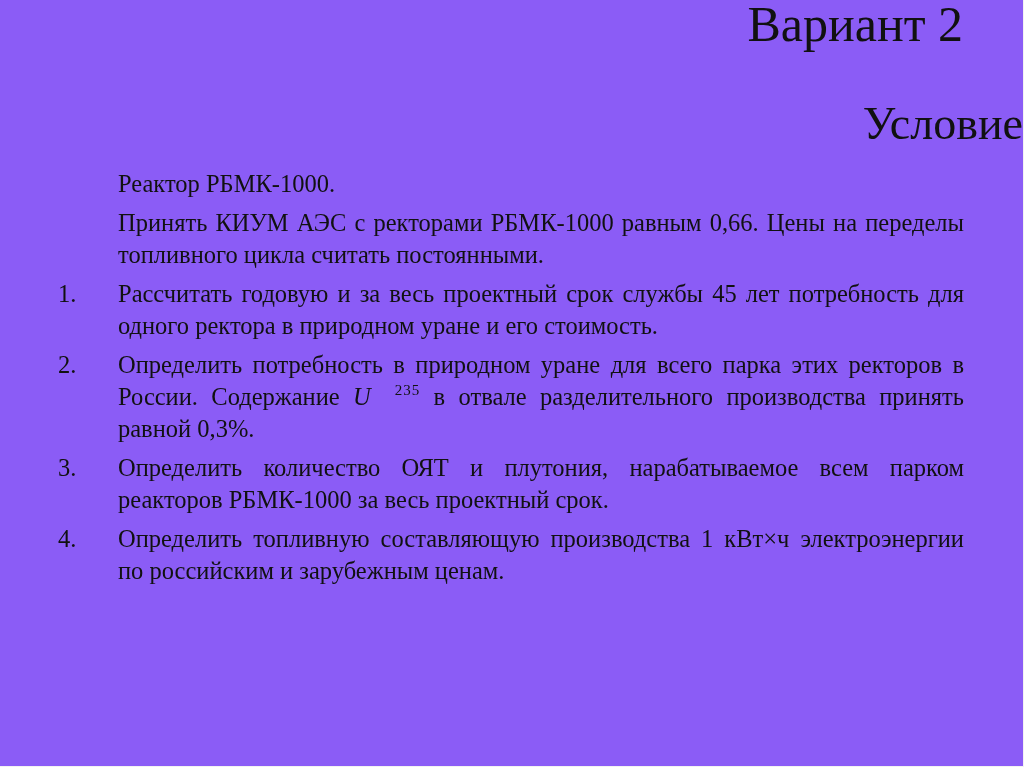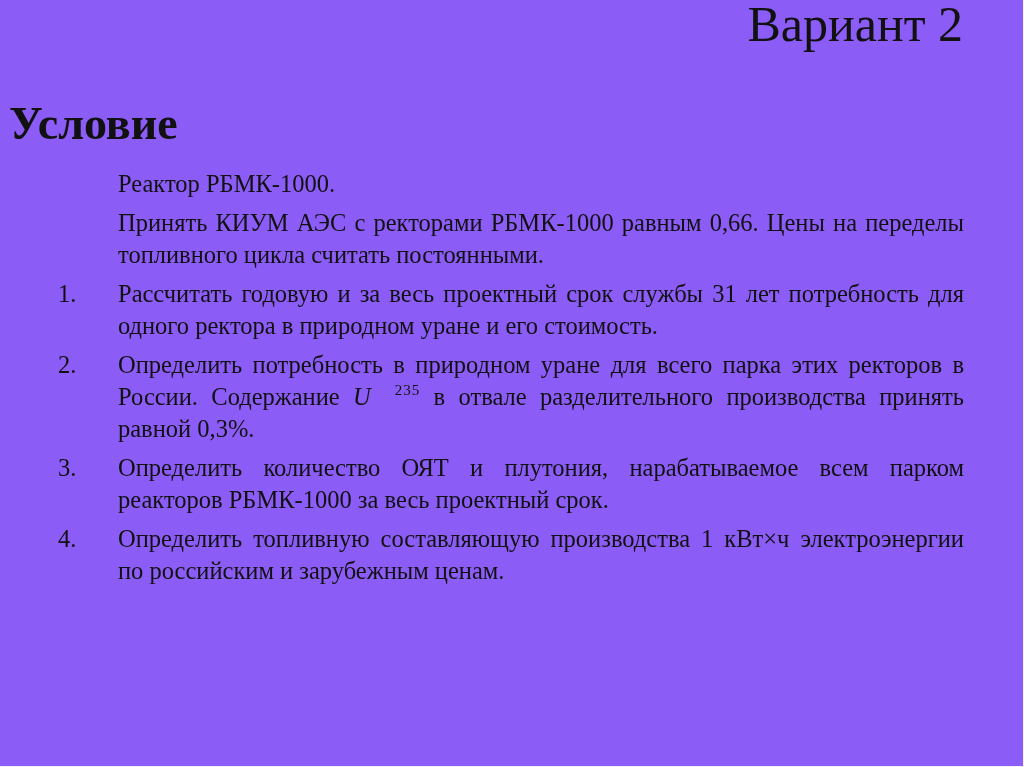--- a/index.html
+++ b/index.html
@@ -30,26 +30,25 @@
       font-size: 50px;
       line-height: 60px;
       font-weight: normal;
       margin: 0;
     }
     .section-title {
       position: absolute;
       left: 0;
       right: 0;
       top: 96px;
-      text-align: left;
+      text-align: right;
       font-size: 46px;
       line-height: 56px;
-      font-weight: bold;
+      font-weight: normal;
       margin: 0;
-      padding-left: 9px;
     }
     .content {
       position: absolute;
       left: 118px;
       right: 59px;
       top: 168px;
       font-size: 24.5px;
       line-height: 32px;
       text-align: justify;
     }
@@ -91,21 +90,21 @@
 
   <h2 class="section-title">Условие</h2>
 
   <div class="content">
     <p class="para">Реактор РБМК-1000.</p>
     <p class="para">Принять КИУМ АЭС с ректорами РБМК-1000 равным 0,66. Цены на переделы топливного цикла считать постоянными.</p>
 
     <ol class="task-list">
       <li class="task-item">
         <span class="task-num">1.</span>
-        <span>Рассчитать годовую и за весь проектный срок службы 31 лет потребность для одного ректора в природном уране и его стоимость.</span>
+        <span>Рассчитать годовую и за весь проектный срок службы 45 лет потребность для одного ректора в природном уране и его стоимость.</span>
       </li>
       <li class="task-item">
         <span class="task-num">2.</span>
         <span>Определить потребность в природном уране для всего парка этих ректоров в России. Содержание </span><span class="math-u">U</span><span class="math-sup">235</span><span> в отвале разделительного производства принять равной 0,3%.</span>
       </li>
       <li class="task-item">
         <span class="task-num">3.</span>
         <span>Определить количество ОЯТ и плутония, нарабатываемое всем парком реакторов РБМК-1000 за весь проектный срок.</span>
       </li>
       <li class="task-item">

